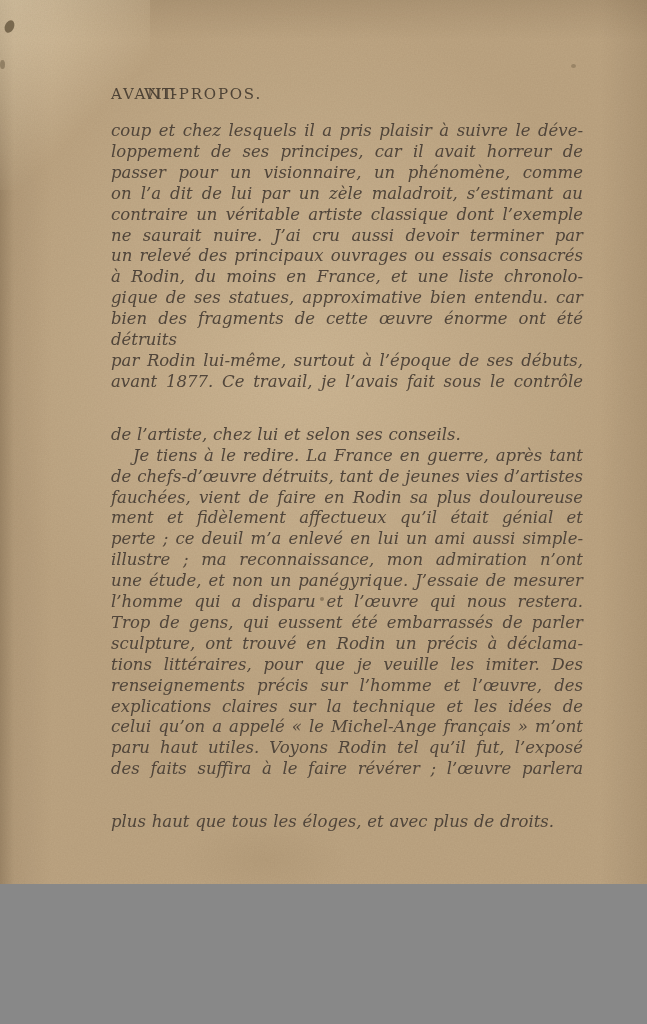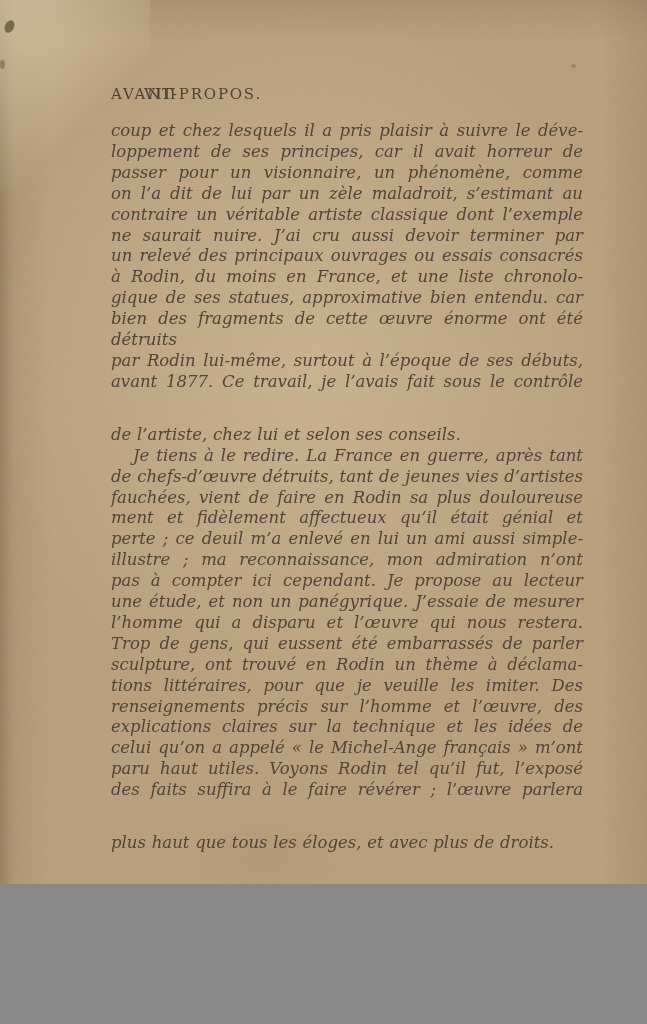--- a/index.html
+++ b/index.html
@@ -144,25 +144,24 @@
         <div class="line">avant 1877. Ce travail, je l’avais fait sous le contrôle</div>
         <div class="line last">de l’artiste, chez lui et selon ses conseils.</div>
       </div>
       <div class="para indent">
         <div class="line">Je tiens à le redire. La France en guerre, après tant</div>
         <div class="line">de chefs-d’œuvre détruits, tant de jeunes vies d’artistes</div>
         <div class="line">fauchées, vient de faire en Rodin sa plus douloureuse</div>
         <div class="line">ment et fidèlement affectueux qu’il était génial et</div>
         <div class="line">perte ; ce deuil m’a enlevé en lui un ami aussi simple-</div>
         <div class="line">illustre ; ma reconnaissance, mon admiration n’ont</div>
-        <div class="line">pas à compter ici cependant. Je propose au lecteur</div>
         <div class="line">une étude, et non un panégyrique. J’essaie de mesurer</div>
         <div class="line">l’homme qui a disparu et l’œuvre qui nous restera.</div>
         <div class="line">Trop de gens, qui eussent été embarrassés de parler</div>
-        <div class="line">sculpture, ont trouvé en Rodin un thème à déclama-</div>
+        <div class="line">sculpture, ont trouvé en Rodin un précis à déclama-</div>
         <div class="line">tions littéraires, pour que je veuille les imiter. Des</div>
         <div class="line">renseignements précis sur l’homme et l’œuvre, des</div>
         <div class="line">explications claires sur la technique et les idées de</div>
         <div class="line">celui qu’on a appelé « le Michel-Ange français » m’ont</div>
         <div class="line">paru haut utiles. Voyons Rodin tel qu’il fut, l’exposé</div>
         <div class="line">des faits suffira à le faire révérer ; l’œuvre parlera</div>
         <div class="line last">plus haut que tous les éloges, et avec plus de droits.</div>
       </div>
     </main>
 

